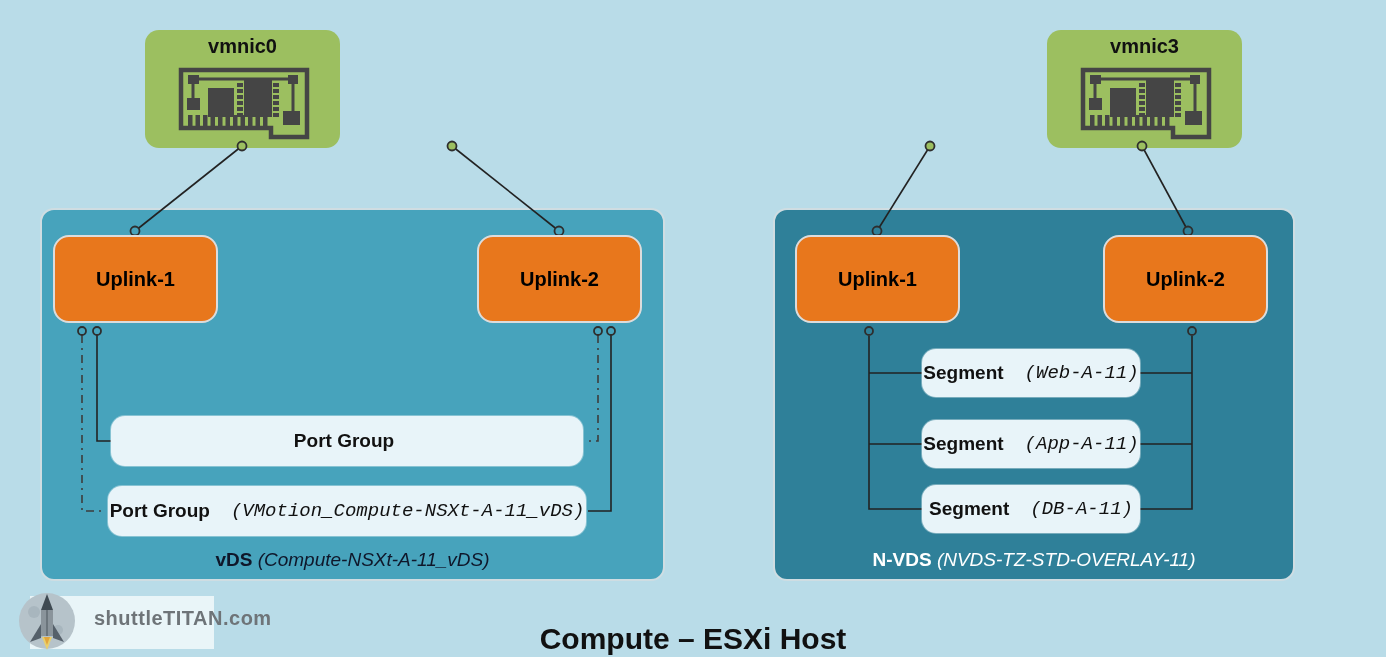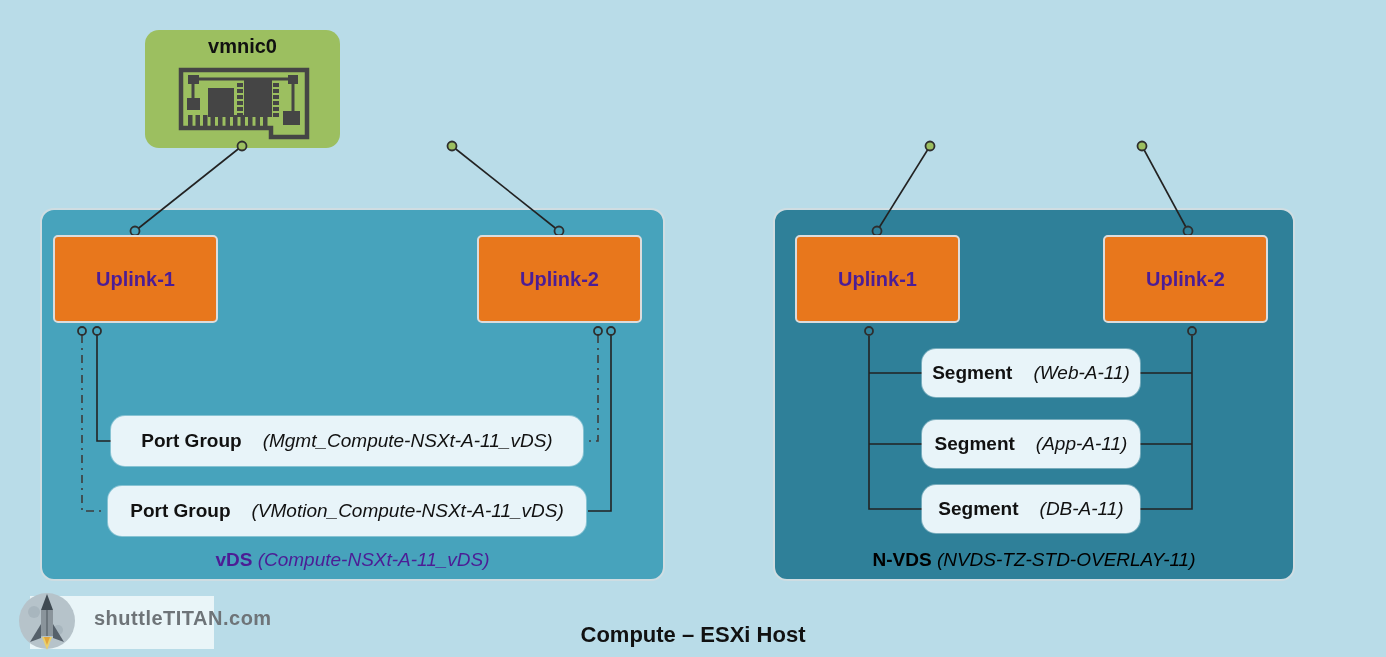--- a/index.html
+++ b/index.html
@@ -11,39 +11,39 @@
   .nic-label{text-align:center;font-weight:bold;font-size:20px;color:#111;margin-top:5px;}
   .nic-icon{position:absolute;left:33px;top:37px;}
 
   
   .container{position:absolute;top:208px;height:373px;border-radius:14px;border:2px solid #cfdde2;box-sizing:border-box;}
   .vds-box{left:40px;width:625px;background:#47a3bc;}
   .nvds-box{left:773px;width:522px;background:#2f8099;}
   .switch-label{position:absolute;left:0;right:0;bottom:8px;text-align:center;font-size:19px;}
   .switch-label b{font-style:normal;}
   .switch-label i{font-weight:normal;}
-  .dark-label{color:#4c1d95;margin-top:44px;}
-  .light-label{color:#000000;}
-
-  
-  .uplink{position:absolute;width:165px;height:88px;background:#e8771c;border:2px solid #dcdcdc;border-radius:5px;
+  .dark-label{color:#0f172a;margin-top:44px;}
+  .light-label{color:#ffffff;}
+
+  
+  .uplink{position:absolute;width:165px;height:88px;background:#e8771c;border:2px solid #dcdcdc;border-radius:16px;
           box-sizing:border-box;display:flex;align-items:center;justify-content:center;
-          font-weight:bold;font-size:20px;color:#4c1d95;}
+          font-weight:bold;font-size:20px;color:#000000;}
 
   
   .node{position:absolute;background:#e8f4f9;border-radius:14px;display:flex;align-items:center;justify-content:center;
         font-size:19px;color:#111;box-shadow:0 0 0 1px rgba(255,255,255,0.35);gap:15px;}
   .node b{margin-right:6px;}
-  .node i{font-weight:normal;}
+  .node i{font-weight:normal;font-family:Liberation Mono, monospace;}
 
   
   .overlay{position:absolute;left:0;top:0;pointer-events:none;}
 
   
-  .page-title{position:absolute;left:0;right:0;top:622px;text-align:center;font-weight:bold;font-size:22px;color:#111;}
+  .page-title{position:absolute;left:0;right:0;top:622px;text-align:center;font-weight:bold;font-size:30px;color:#111;}
 
   
   .logo-box{position:absolute;left:30px;top:596px;width:184px;height:53px;background:#e9f5f8;}
   .logo-text{position:absolute;left:64px;top:0;height:45px;display:flex;align-items:center;
              font-size:20px;font-weight:600;color:#6e7478;letter-spacing:0.5px;}
   .logo-icon{position:absolute;left:-14px;top:-6px;}
 </style>
 </head>
 <body>
 
@@ -92,20 +92,26 @@
       </symbol>
     </defs>
   </svg>
 
   <div class="nic" style="left:145px">
     <div class="nic-label">vmnic0</div>
     <svg class="nic-icon" width="132" height="74">
         <use href="#nic-sym"></use>
       </svg>
   </div>
+  <div class="nic" style="left:1047px">
+    <div class="nic-label">vmnic3</div>
+    <svg class="nic-icon" width="132" height="74">
+        <use href="#nic-sym"></use>
+      </svg>
+  </div>
 
   <div class="container vds-box">
     <div class="switch-label dark-label">
       <b>vDS</b>
       <i>(Compute-NSXt-A-11_vDS)</i>
     </div>
   </div>
 
   <div class="container nvds-box">
     <div class="switch-label light-label">
@@ -153,21 +159,20 @@
     </g>
   </svg>
 
   <div class="uplink" style="left:53px;top:235px">Uplink-1</div>
   <div class="uplink" style="left:477px;top:235px">Uplink-2</div>
   <div class="uplink" style="left:795px;top:235px">Uplink-1</div>
   <div class="uplink" style="left:1103px;top:235px">Uplink-2</div>
 
   <div class="node" style="left:111px;top:416px;width:472px;height:50px">
     <b>Port Group</b>
-    <i>(Mgmt_Compute-NSXt-A-11_vDS)</i>
   </div>
   <div class="node" style="left:108px;top:486px;width:478px;height:50px">
     <b>Port Group</b>
     <i>(VMotion_Compute-NSXt-A-11_vDS)</i>
   </div>
 
   <div class="node" style="left:922px;top:349px;width:218px;height:48px">
     <b>Segment</b>
     <i>(Web-A-11)</i>
   </div>

